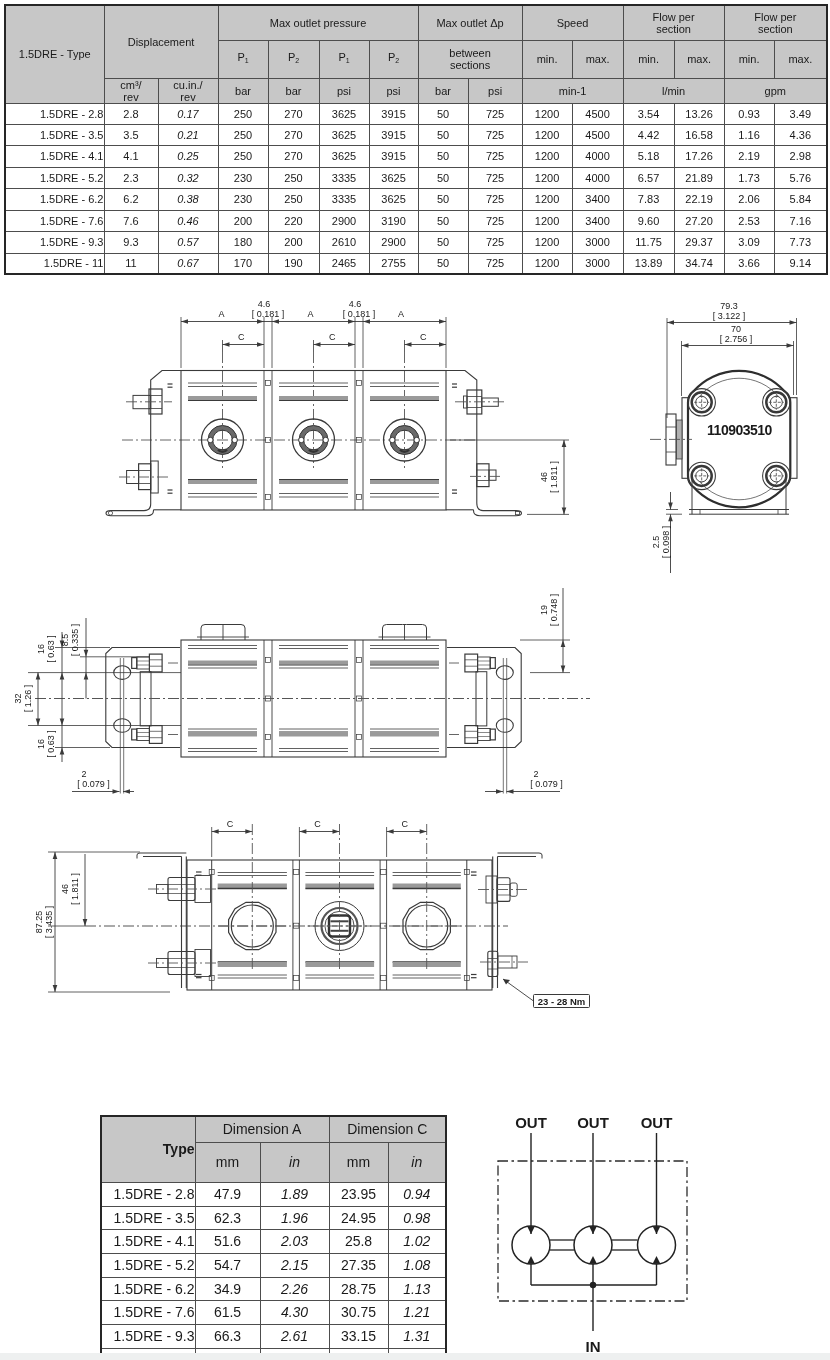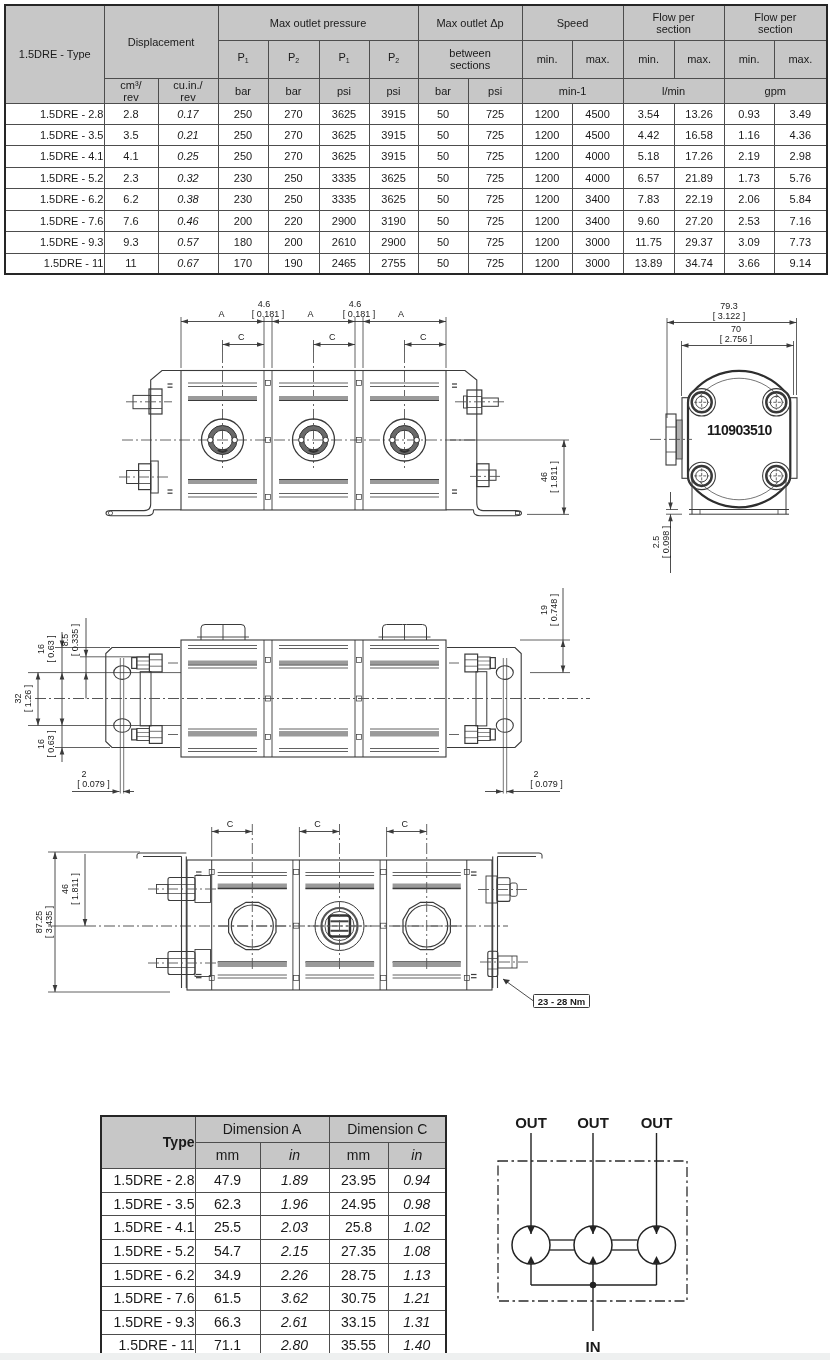--- a/index.html
+++ b/index.html
@@ -216,21 +216,21 @@
       <col style="width:69px">
       <col style="width:59px">
       <col style="width:58px">
     </colgroup>
 <tbody>
       <tr style="height:26px">
 <td class="hd lf" rowspan="2" style="font-weight:bold;padding-left:11px">Type</td>
 <td class="hd" colspan="2">Dimension A</td>
 <td class="hd" colspan="2">Dimension C</td>
 </tr>
-<tr style="height:26px">
+<tr style="height:40px">
         <td class="hd">mm</td>
         <td class="hd it">in</td>
         <td class="hd">mm</td>
         <td class="hd it">in</td>
       </tr>
 <tr style="height:24px">
         <td class="lf" style="padding-left:6px">1.5DRE - 2.8</td>
         <td>47.9</td>
         <td class="it">1.89</td>
         <td>23.95</td>
@@ -238,21 +238,21 @@
       </tr>
 <tr style="height:23px">
         <td class="lf" style="padding-left:6px">1.5DRE - 3.5</td>
         <td>62.3</td>
         <td class="it">1.96</td>
         <td>24.95</td>
         <td class="it">0.98</td>
       </tr>
 <tr style="height:24px">
         <td class="lf" style="padding-left:6px">1.5DRE - 4.1</td>
-        <td>25.5</td>
+        <td>51.6</td>
         <td class="it">2.03</td>
         <td>25.8</td>
         <td class="it">1.02</td>
       </tr>
 <tr style="height:24px">
         <td class="lf" style="padding-left:6px">1.5DRE - 5.2</td>
         <td>54.7</td>
         <td class="it">2.15</td>
         <td>27.35</td>
         <td class="it">1.08</td>
@@ -260,21 +260,21 @@
 <tr style="height:23px">
         <td class="lf" style="padding-left:6px">1.5DRE - 6.2</td>
         <td>34.9</td>
         <td class="it">2.26</td>
         <td>28.75</td>
         <td class="it">1.13</td>
       </tr>
 <tr style="height:24px">
         <td class="lf" style="padding-left:6px">1.5DRE - 7.6</td>
         <td>61.5</td>
-        <td class="it">3.62</td>
+        <td class="it">4.30</td>
         <td>30.75</td>
         <td class="it">1.21</td>
       </tr>
 <tr style="height:24px">
         <td class="lf" style="padding-left:6px">1.5DRE - 9.3</td>
         <td>66.3</td>
         <td class="it">2.61</td>
         <td>33.15</td>
         <td class="it">1.31</td>
       </tr>

